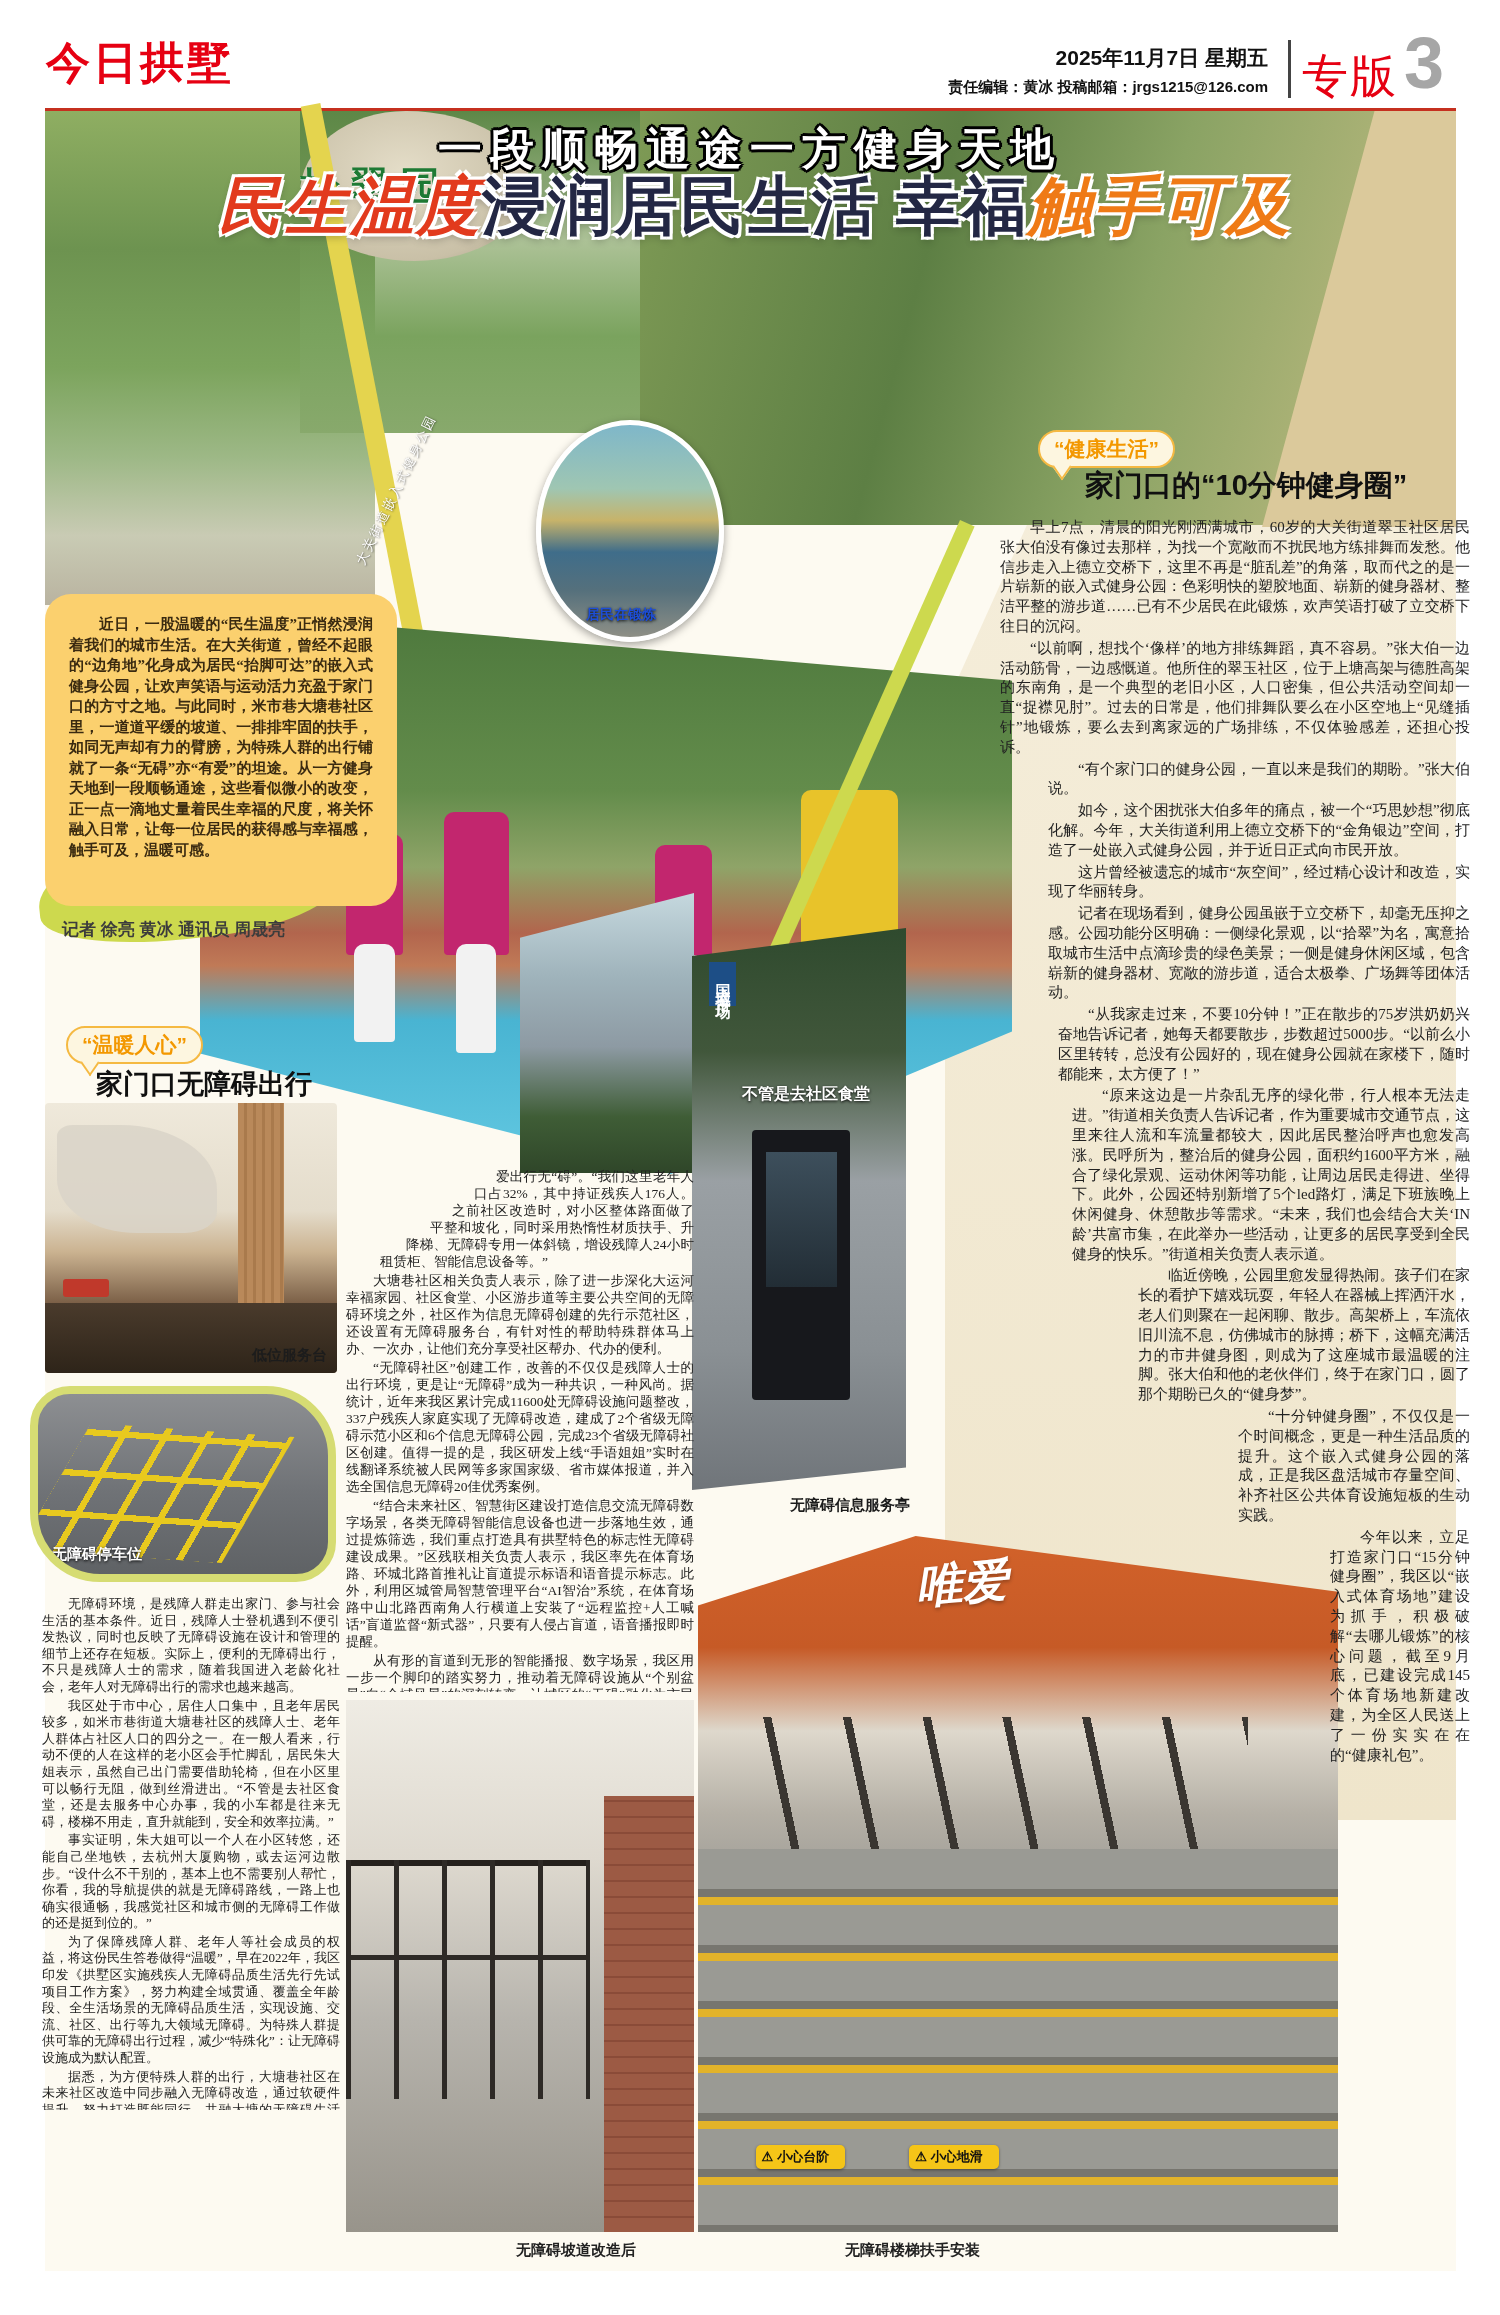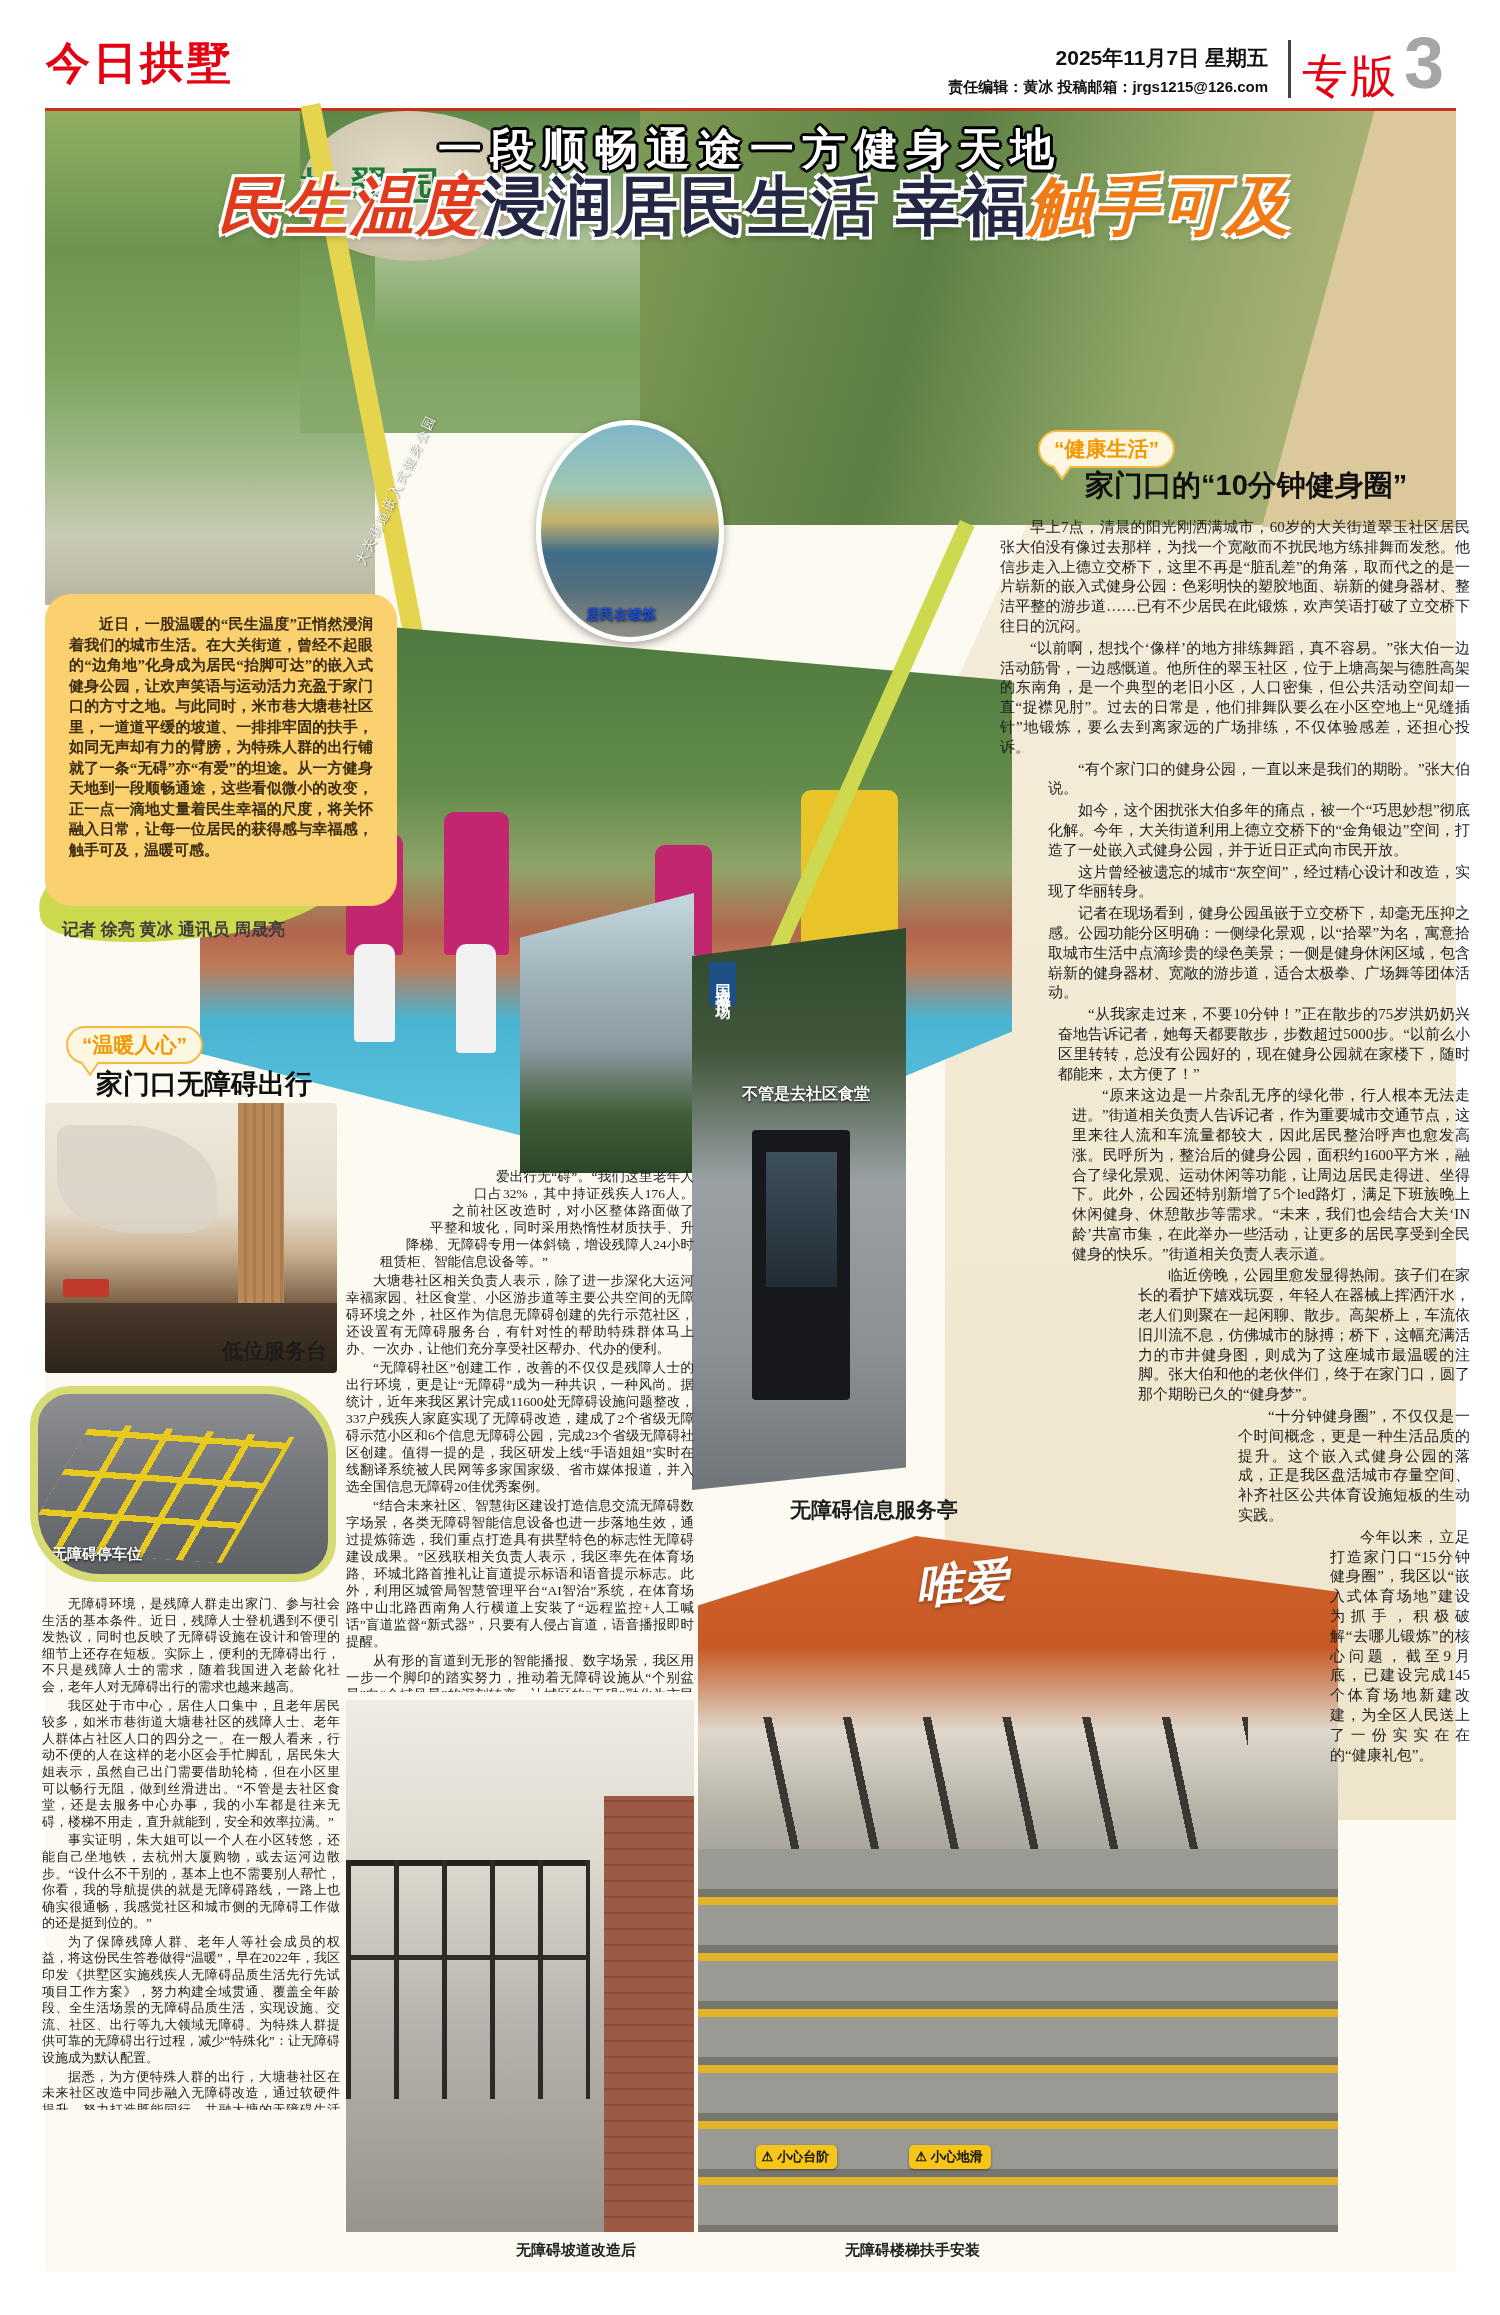--- a/index.html
+++ b/index.html
@@ -98,21 +98,21 @@
   .left-col{left:42px;top:1596px;width:298px;height:514px;font-size:13px;line-height:16.6px;color:#222;overflow:hidden;z-index:5;}
   
   .service-photo{left:45px;top:1103px;width:292px;height:270px;border-radius:4px;
      background:linear-gradient(180deg,#efe9db 0%,#e4dccb 40%,#cbb391 55%,#6b4f38 78%,#8a745c 100%);}
   .wood-panel{position:absolute;right:18%;top:0;width:16%;height:75%;
      background:repeating-linear-gradient(90deg,#b9895a 0 6px,#a97a4c 6px 9px);}
   .relief{position:absolute;left:4%;top:8%;width:55%;height:40%;background:#d9d4c8;
      border-radius:10% 60% 20% 50%;opacity:.85;}
   .desk{position:absolute;left:0;bottom:0;width:100%;height:26%;background:linear-gradient(180deg,#4a3b2c,#2e2419);}
   .red-mark{position:absolute;left:6%;bottom:28%;width:16%;height:7%;background:#c0392b;border-radius:3px;}
-  .cap-on-photo-dark{position:absolute;font-family:"Liberation Sans",sans-serif;font-weight:bold;font-size:21px;color:#1c1c1c;}
+  .cap-on-photo-dark{position:absolute;font-family:"Liberation Sans",sans-serif;font-weight:bold;font-size:15px;color:#1c1c1c;}
   .cap-on-photo-white{position:absolute;font-family:"Liberation Sans",sans-serif;font-weight:bold;font-size:15px;color:#fff;text-shadow:0 1px 3px #000;}
   .parking-photo{left:30px;top:1386px;width:306px;height:196px;border:8px solid #d6dc73;
      border-radius:40px 70px 40px 70px;box-sizing:border-box;
      background:linear-gradient(180deg,#8d8f92 0%,#6f7276 55%,#5f6265 100%);}
   .park-grid{position:absolute;left:6%;top:20%;width:70%;height:70%;transform:skew(-30deg,4deg);
      background:repeating-linear-gradient(90deg,transparent 0 34px,#e8c91e 34px 41px),
                 repeating-linear-gradient(0deg,transparent 0 34px,#e8c91e 34px 40px);}
   
   .city-photo{left:520px;top:893px;width:174px;height:280px;clip-path:polygon(0 16%,100% 0,100% 100%,0 100%);
      background:linear-gradient(180deg,#c5d8de 0%,#9fb3bb 30%,#8d9aa3 55%,#3f5d36 80%,#2f4629 100%);}
@@ -132,21 +132,21 @@
   .brick{position:absolute;right:0;top:18%;width:26%;height:82%;
      background:repeating-linear-gradient(0deg,#9c5a44 0 14px,#8a4b38 14px 16px);}
   .stairs-photo{left:698px;top:1536px;width:640px;height:696px;clip-path:polygon(0 10%,34% 0,100% 8%,100% 100%,0 100%);
      background:linear-gradient(180deg,#d2622a 0%,#c65a26 16%,#ded8cc 28%,#b5b0a6 40%,#8e8e8a 58%,#7c7b76 100%);}
   .steps{position:absolute;left:0;bottom:0;width:100%;height:55%;
      background:repeating-linear-gradient(180deg,#9a9a94 0 40px,#77766f 40px 48px,#e2b32a 48px 56px);}
   .handrail{position:absolute;left:6%;top:26%;width:80%;height:30%;
      background:repeating-linear-gradient(78deg,transparent 0 70px,#3a3631 70px 78px);}
   .wall-script{position:absolute;left:34%;top:2.5%;font-size:46px;color:#fff;font-style:italic;font-weight:bold;
      transform:rotate(-5deg);font-family:"DejaVu Serif",serif;text-shadow:0 2px 4px rgba(0,0,0,.3);}
-  .warn-sign{position:absolute;background:#f5c518;border-radius:5px;padding:3px 8px 3px 6px;
+  .warn-sign{position:absolute;background:#f5c518;border-radius:5px;padding:3px 16px 3px 6px;
      font-family:"Liberation Sans",sans-serif;font-weight:bold;font-size:13px;color:#111;
      box-shadow:0 1px 3px rgba(0,0,0,.4);white-space:nowrap;}
   .warn-tri{display:inline-block;margin-right:4px;}
   .cap-below{position:absolute;font-family:"Liberation Sans",sans-serif;font-weight:bold;font-size:15px;color:#222;}
 </style>
 </head>
 <body>
 
 <div id="page">
 

